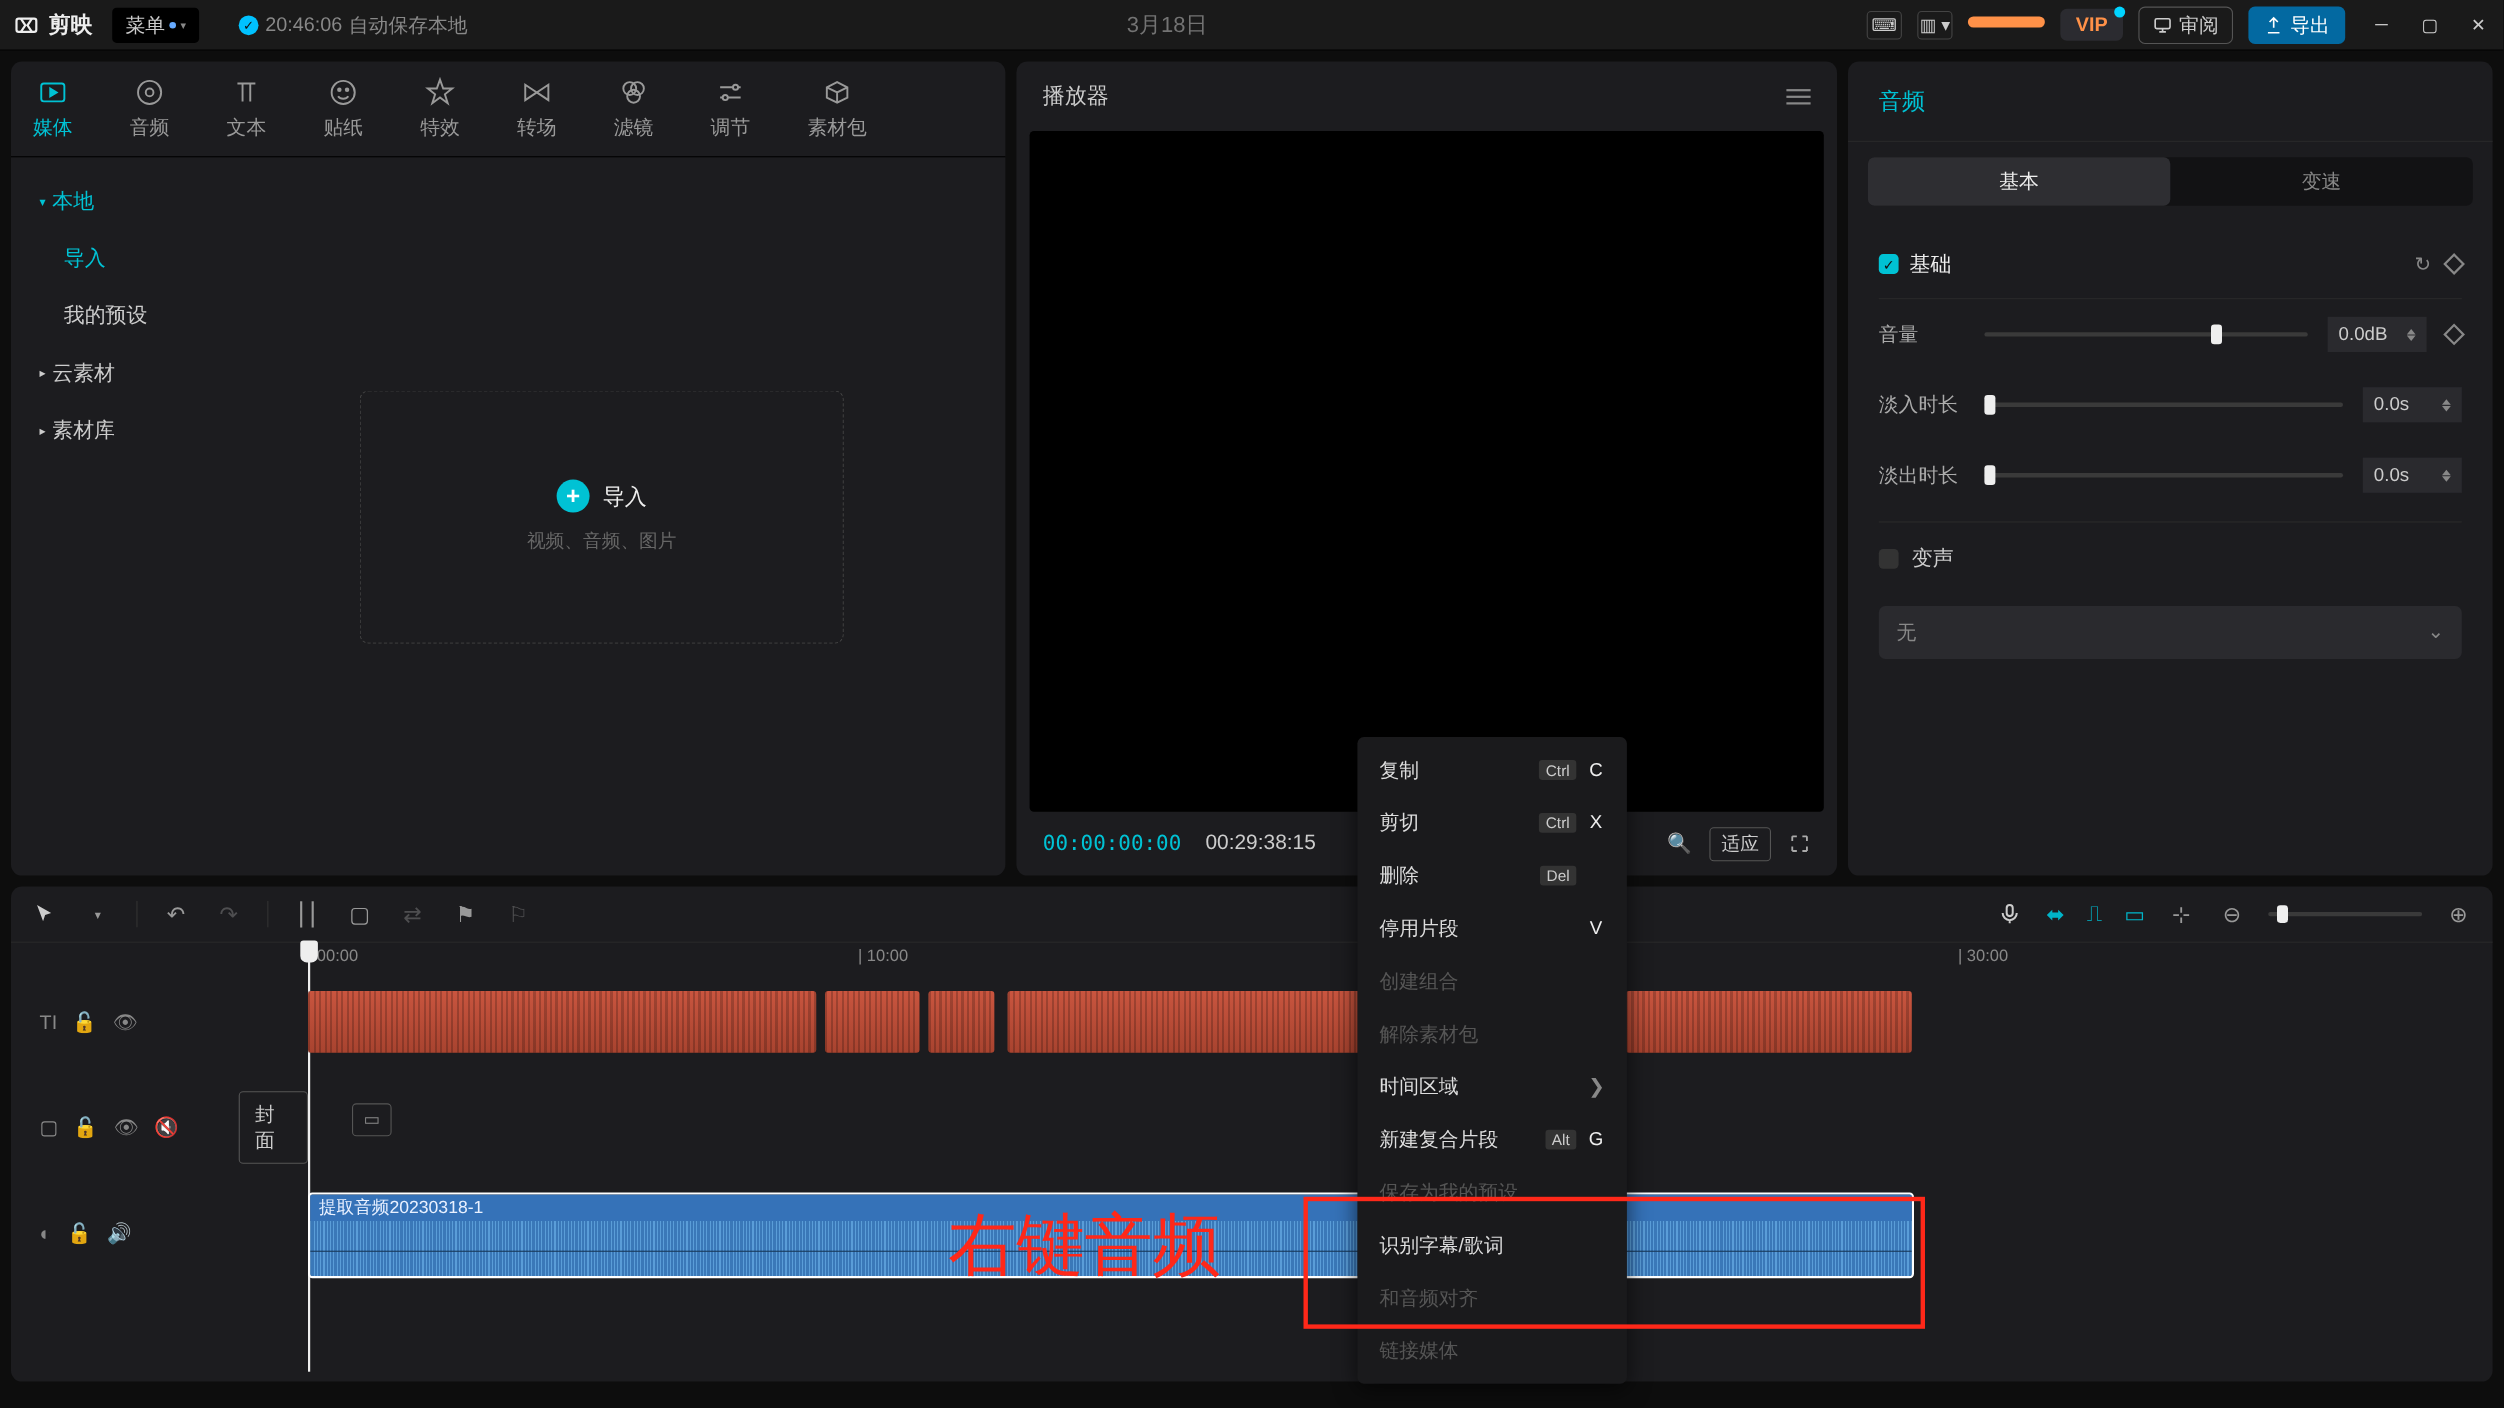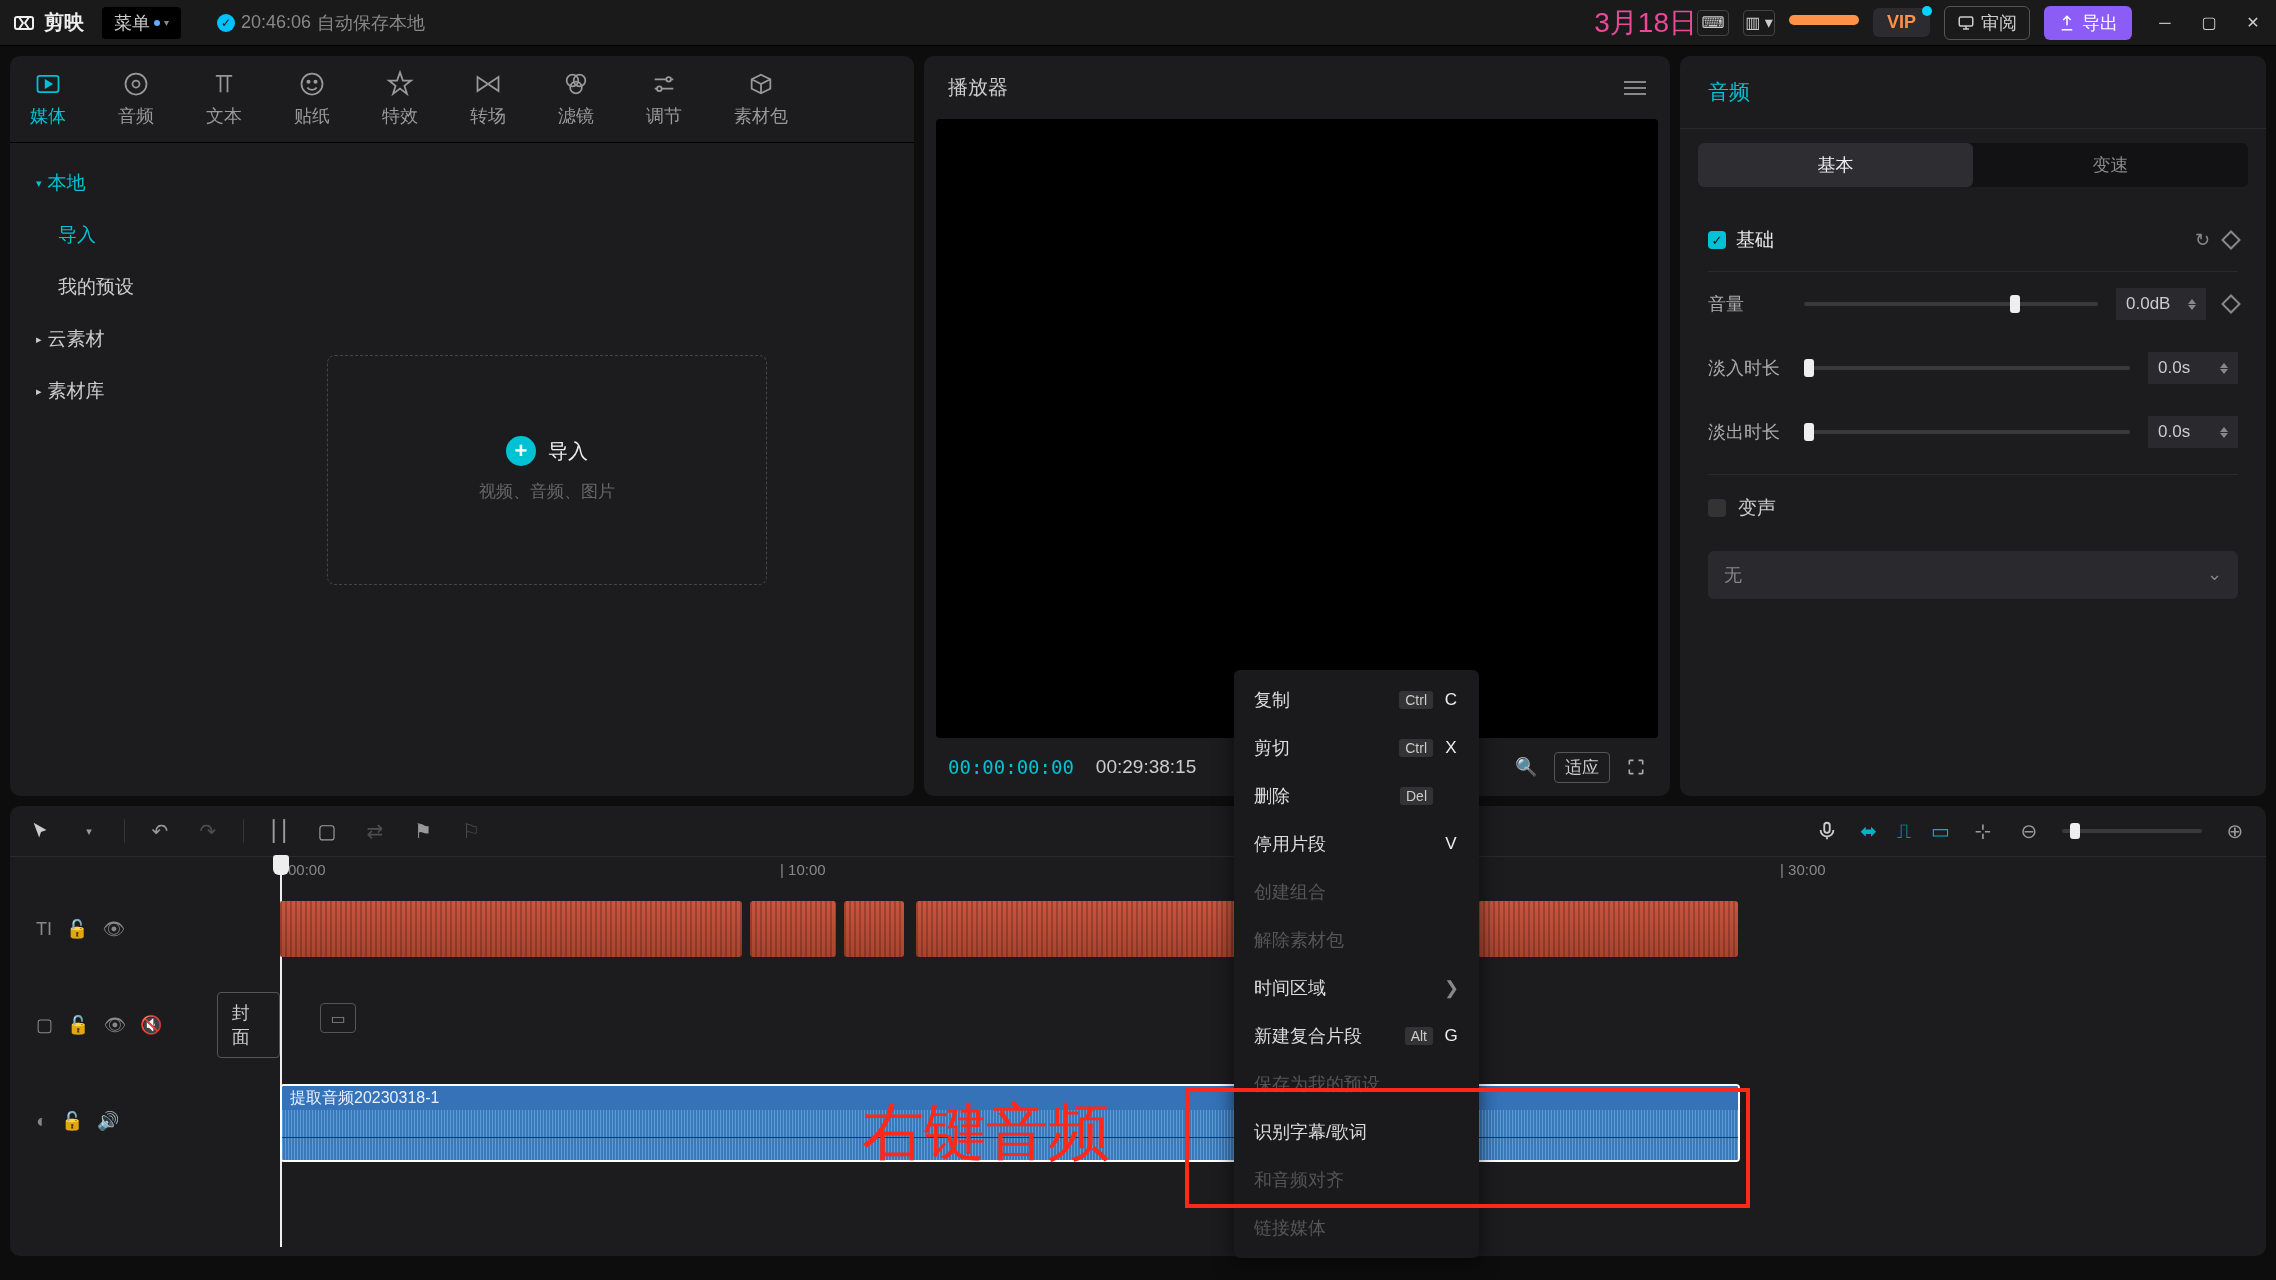--- a/index.html
+++ b/index.html
@@ -6,28 +6,28 @@
     body { background: #0d0d0d; color: #ccc; width: 2276px; height: 1280px; overflow: hidden; }
     
     
     .titlebar { height: 46px; background: #1a1a1a; display: flex; align-items: center; padding: 0 12px; border-bottom: 1px solid #000; }
     .titlebar-left { display: flex; align-items: center; gap: 8px; }
     .app-icon { width: 24px; height: 24px; color: #eee; }
     .app-name { font-weight: bold; color: #eee; font-size: 20px; }
     .menu-btn { background: #000000; border-radius: 4px; padding: 4px 12px; color: #ccc; font-size: 18px; display:flex; align-items:center; gap:4px; margin-left:10px;}
     .autosave { display:flex; align-items:center; gap:6px; margin-left:28px; color:#888; font-size:18px;}
     .autosave-check { width:18px;height:18px;border-radius:50%;background:#00c2ff;display:flex;align-items:center;justify-content:center;color:#111;font-size:12px;}
-    .titlebar-center { flex:1; text-align:right; color:#ec4899; font-size:28px; }
+    .titlebar-center { flex:1; text-align:center; color:#737373; font-size:20px; }
     .titlebar-right { display:flex; align-items:center; gap:14px; }
     .tb-icon-btn { width:32px;height:26px;border:1px solid #444;border-radius:4px;display:flex;align-items:center;justify-content:center;color:#ccc;font-size:16px;}
     .vip-btn { background:#2b2b30;border-radius:6px;padding:4px 14px;color:#ff9148;font-weight:bold;font-size:18px;position:relative;}
     .vip-dot { position:absolute;top:-2px;right:-2px;width:10px;height:10px;background:#00d4ff;border-radius:50%;}
     .orange-pill { width:70px;height:10px;background:#ff9148;border-radius:5px;margin-bottom:6px;}
     .review-btn { border:1px solid #555;border-radius:6px;padding:4px 12px;color:#ccc;font-size:18px;display:flex;align-items:center;gap:6px;}
-    .export-btn { background:#8b5cf6;border-radius:6px;padding:5px 14px;color:#fff;font-size:18px;display:flex;align-items:center;gap:6px;}
+    .export-btn { background:#0369a1;border-radius:6px;padding:5px 14px;color:#fff;font-size:18px;display:flex;align-items:center;gap:6px;}
     .win-btn { width:22px;height:22px;display:flex;align-items:center;justify-content:center;color:#ccc;margin-left:8px;}
     
     
     .main { display:flex; height:760px; padding:10px; gap:10px; }
     .panel { background:#1c1c1f; border-radius:10px; }
     
     
     .left-panel { width:904px; display:flex; flex-direction:column; }
     .media-tabs { display:flex; padding:14px 20px; gap:52px; border-bottom:1px solid #000; }
     .media-tab { display:flex; flex-direction:column; align-items:center; gap:6px; color:#999; font-size:18px; }

